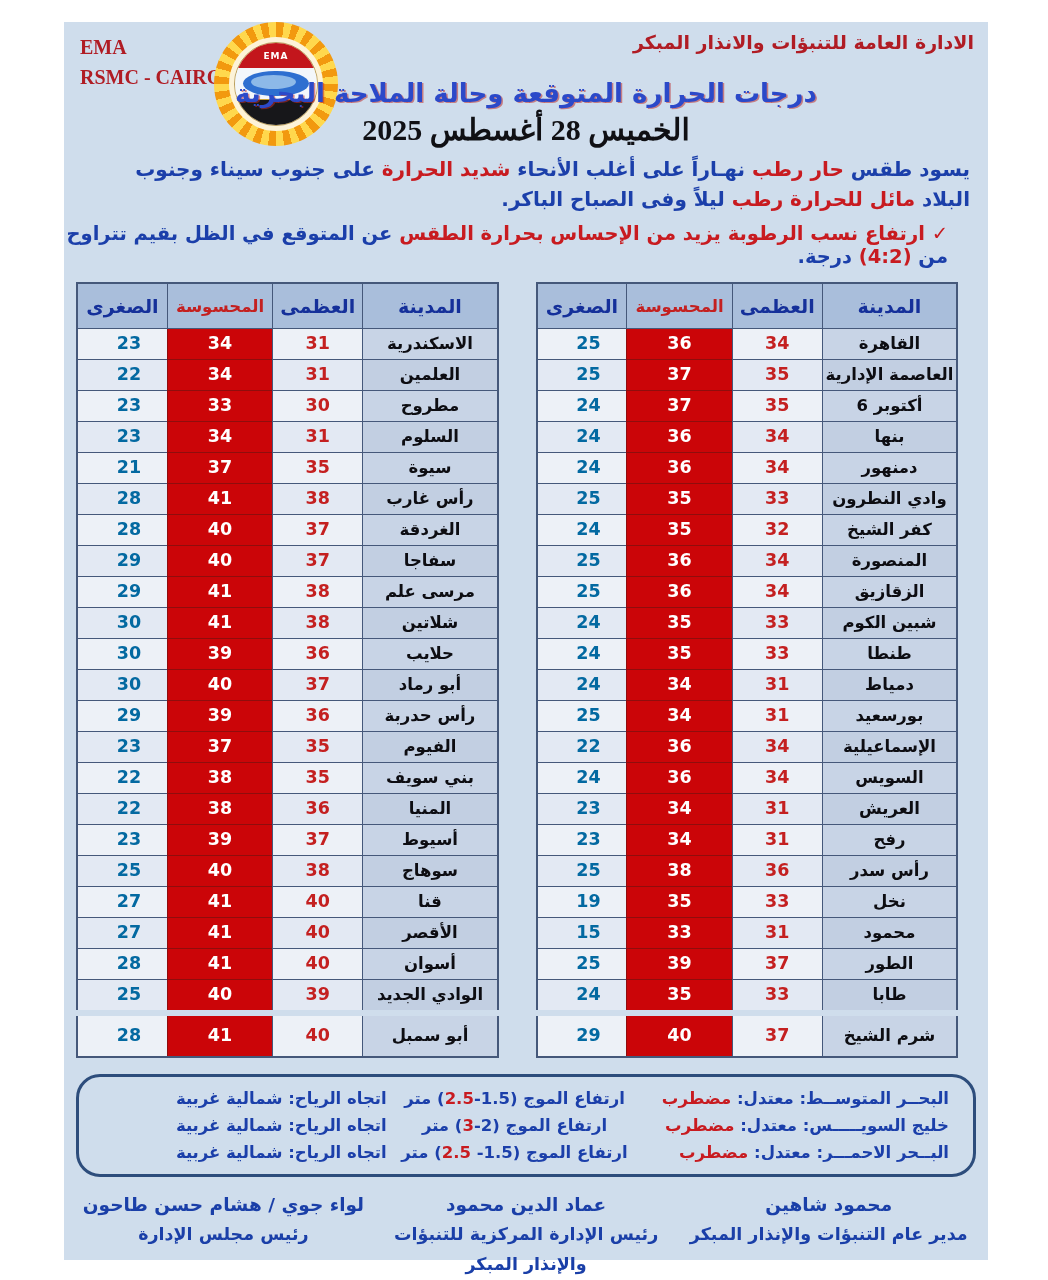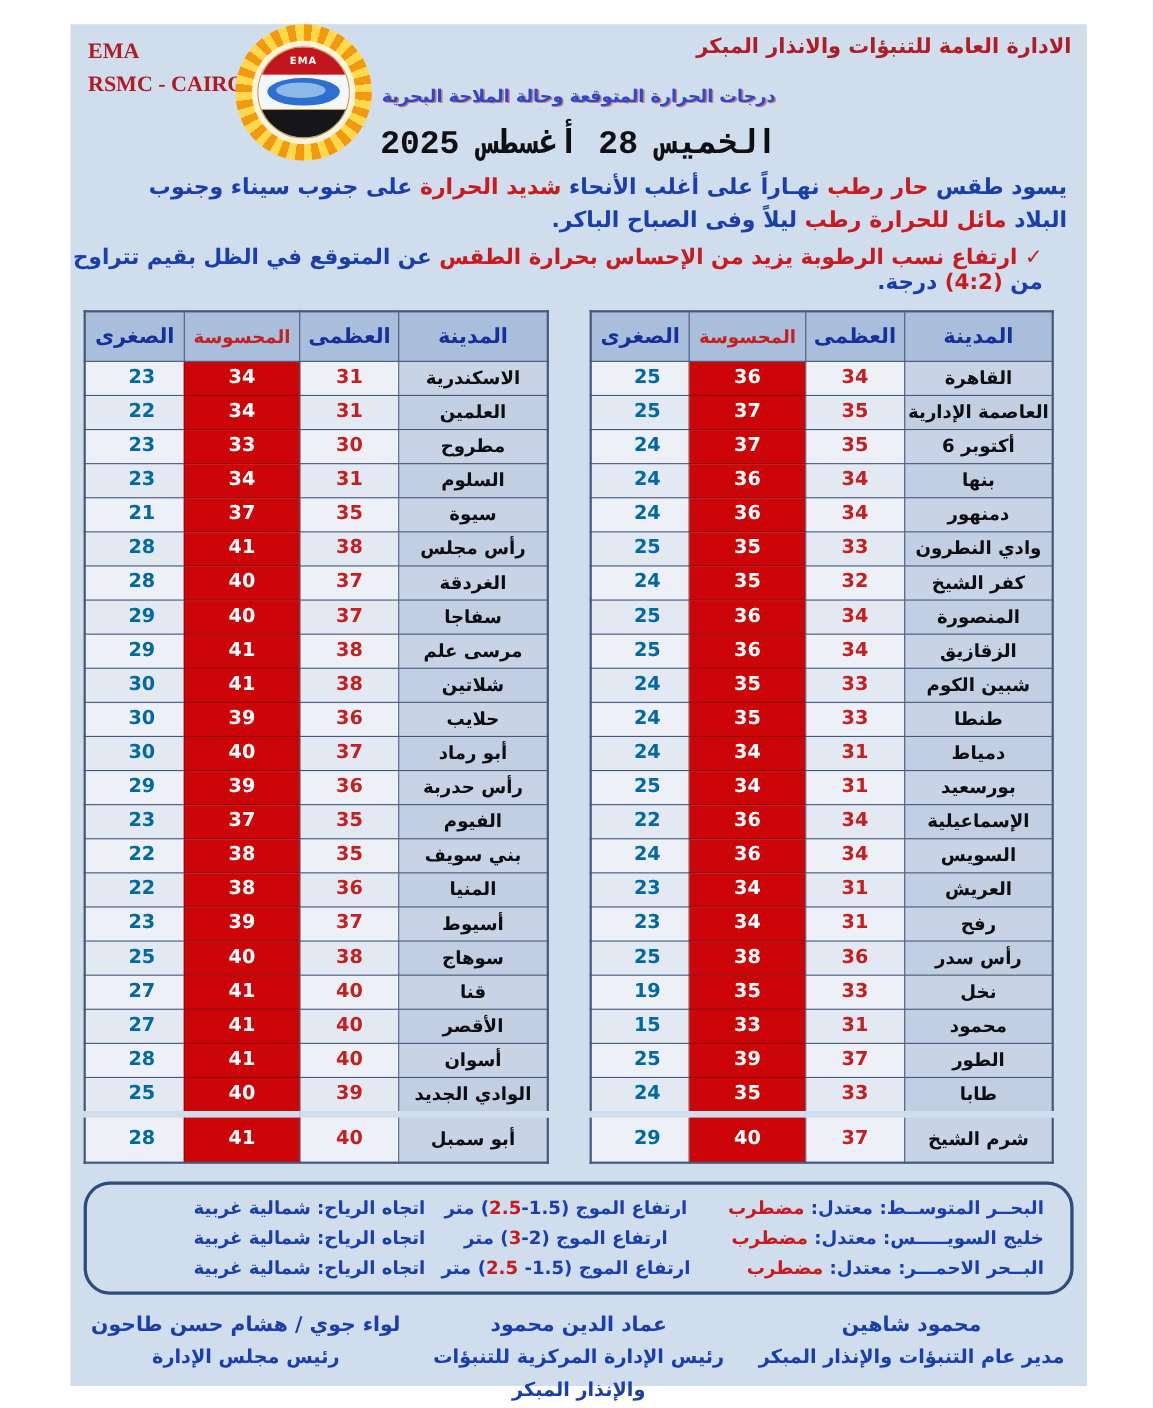--- a/index.html
+++ b/index.html
@@ -30,26 +30,26 @@
     border:1px solid #b89c5a;display:flex;flex-direction:column;}
   .band-red{height:31%;background:#c3161c;display:flex;align-items:center;justify-content:center;}
   .ema-txt{color:#ffffff;font-size:9px;font-weight:bold;letter-spacing:1px;}
   .band-white{height:38%;background:#f3f7fb;position:relative;}
   .cloud{position:absolute;border-radius:50%;}
   .c1{left:10%;top:8%;width:80%;height:84%;background:#2e6fd0;}
   .c2{left:20%;top:22%;width:55%;height:45%;background:#8db9e8;}
   .band-black{height:31%;background:#17171a;border-top:1px solid #caa23a;}
   .bulletin-title{
     position:absolute;left:0;right:0;top:56px;text-align:center;
-    color:#2b49c9;font-size:16px;font-weight:bold;direction:rtl;
+    color:#2b49c9;font-size:26px;font-weight:bold;direction:rtl;
     text-shadow:1.5px 1px 0 rgba(190,45,45,0.55);
   }
   .date-line{
     position:absolute;left:0;right:0;top:90px;text-align:center;
-    font-family:Liberation Mono, monospace;font-size:30px;font-weight:bold;color:#101014;
+    font-family:Liberation Serif, serif;font-size:30px;font-weight:bold;color:#101014;
     direction:rtl;
   }
   
   .intro{
     direction:rtl;text-align:right;padding:2px 18px 0 30px;
     font-size:20px;font-weight:bold;line-height:1.5;
   }
   .note{
     direction:rtl;text-align:right;padding:8px 40px 0 0;
     font-size:19.5px;font-weight:bold;
@@ -332,21 +332,21 @@
               <td class="col-feel">34</td>
               <td class="col-min">23</td>
             </tr>
             <tr>
               <td class="col-city">سيوة</td>
               <td class="col-max">35</td>
               <td class="col-feel">37</td>
               <td class="col-min">21</td>
             </tr>
             <tr>
-              <td class="col-city">رأس مجلس</td>
+              <td class="col-city">رأس غارب</td>
               <td class="col-max">38</td>
               <td class="col-feel">41</td>
               <td class="col-min">28</td>
             </tr>
             <tr>
               <td class="col-city">الغردقة</td>
               <td class="col-max">37</td>
               <td class="col-feel">40</td>
               <td class="col-min">28</td>
             </tr>

